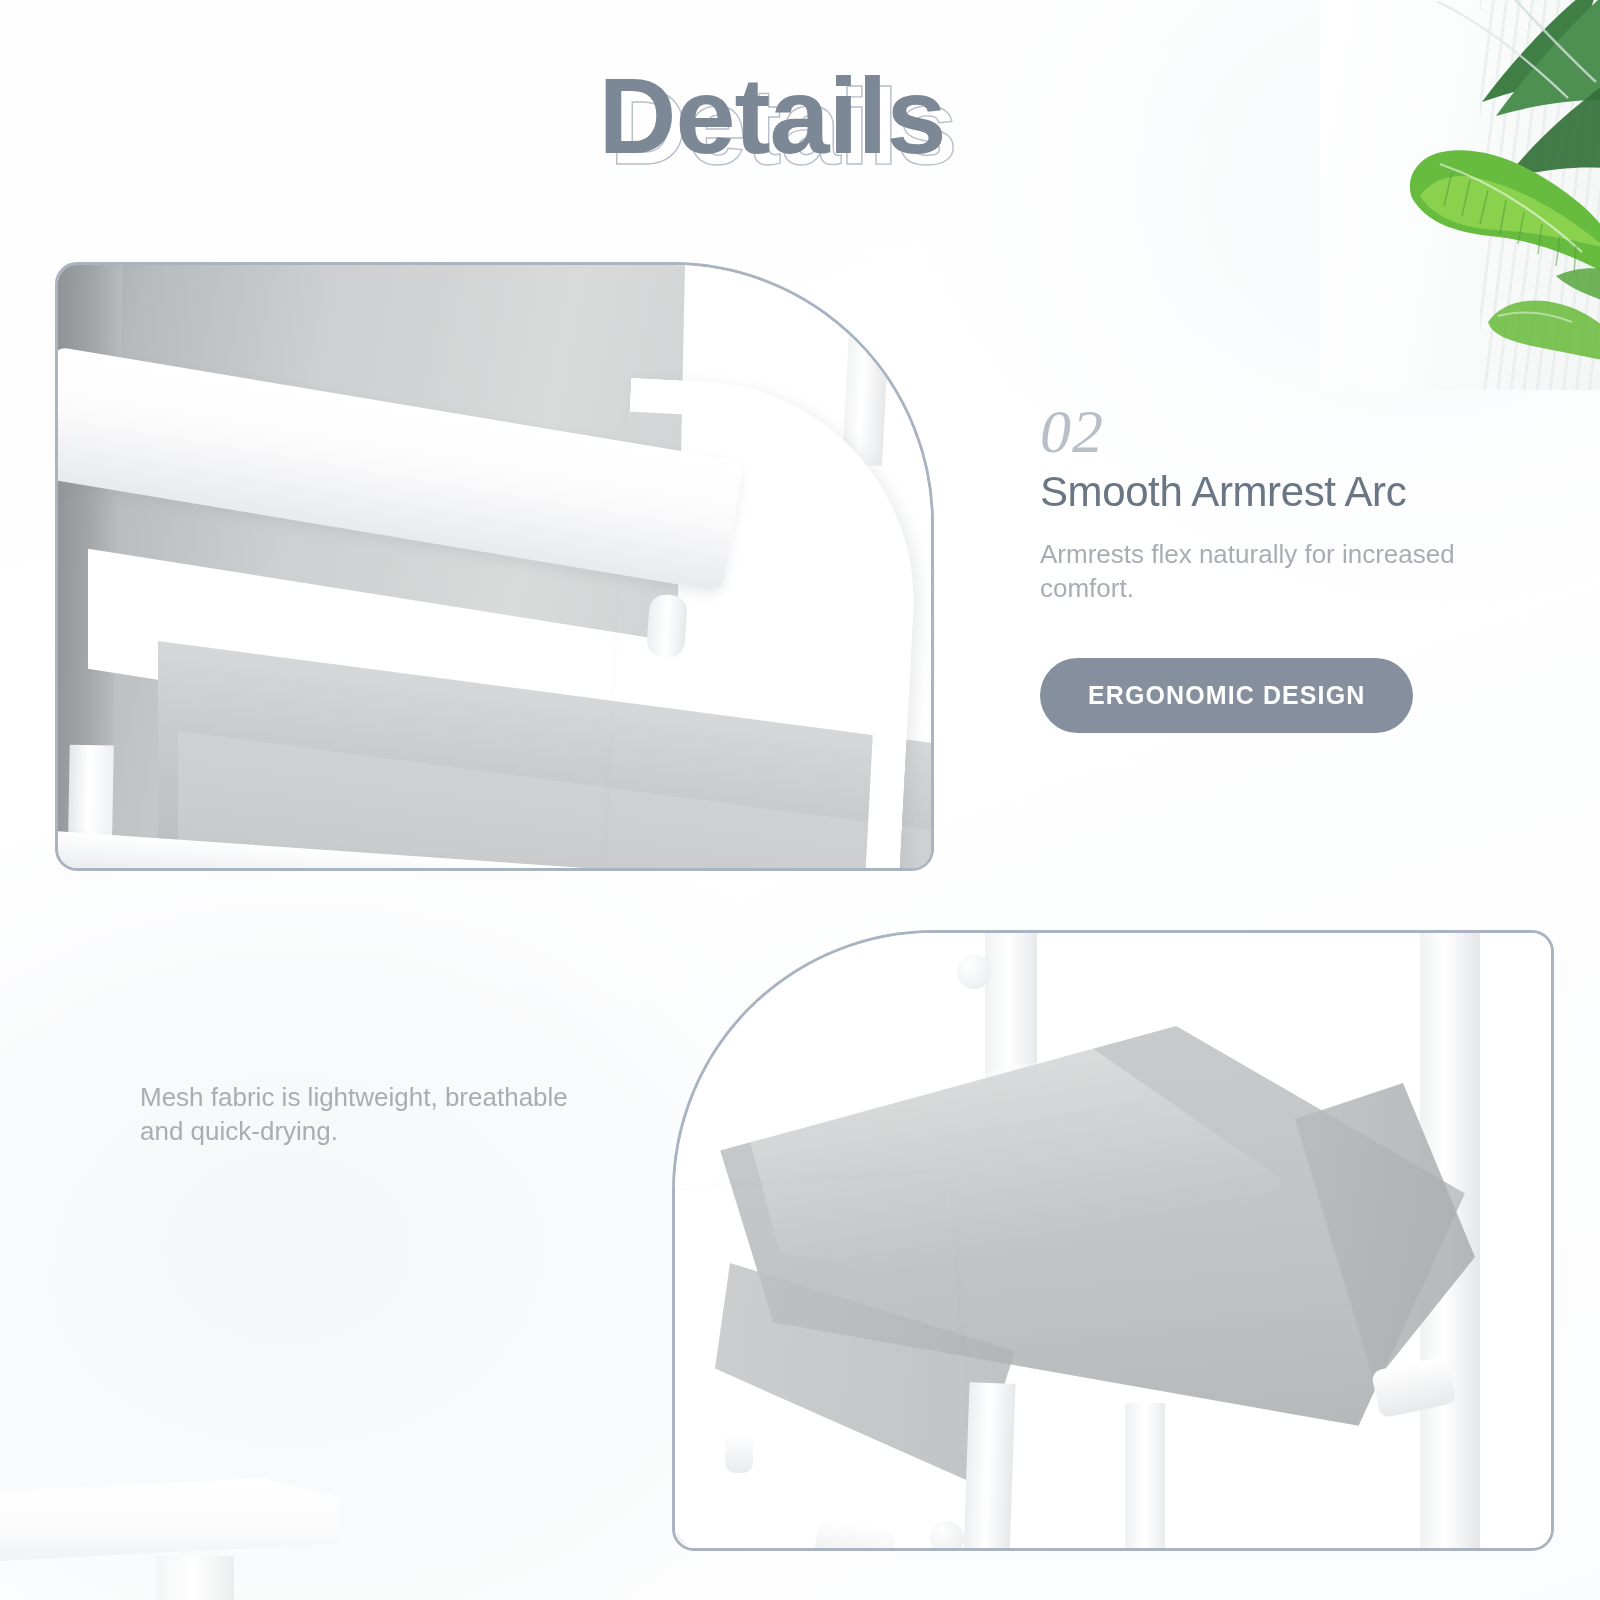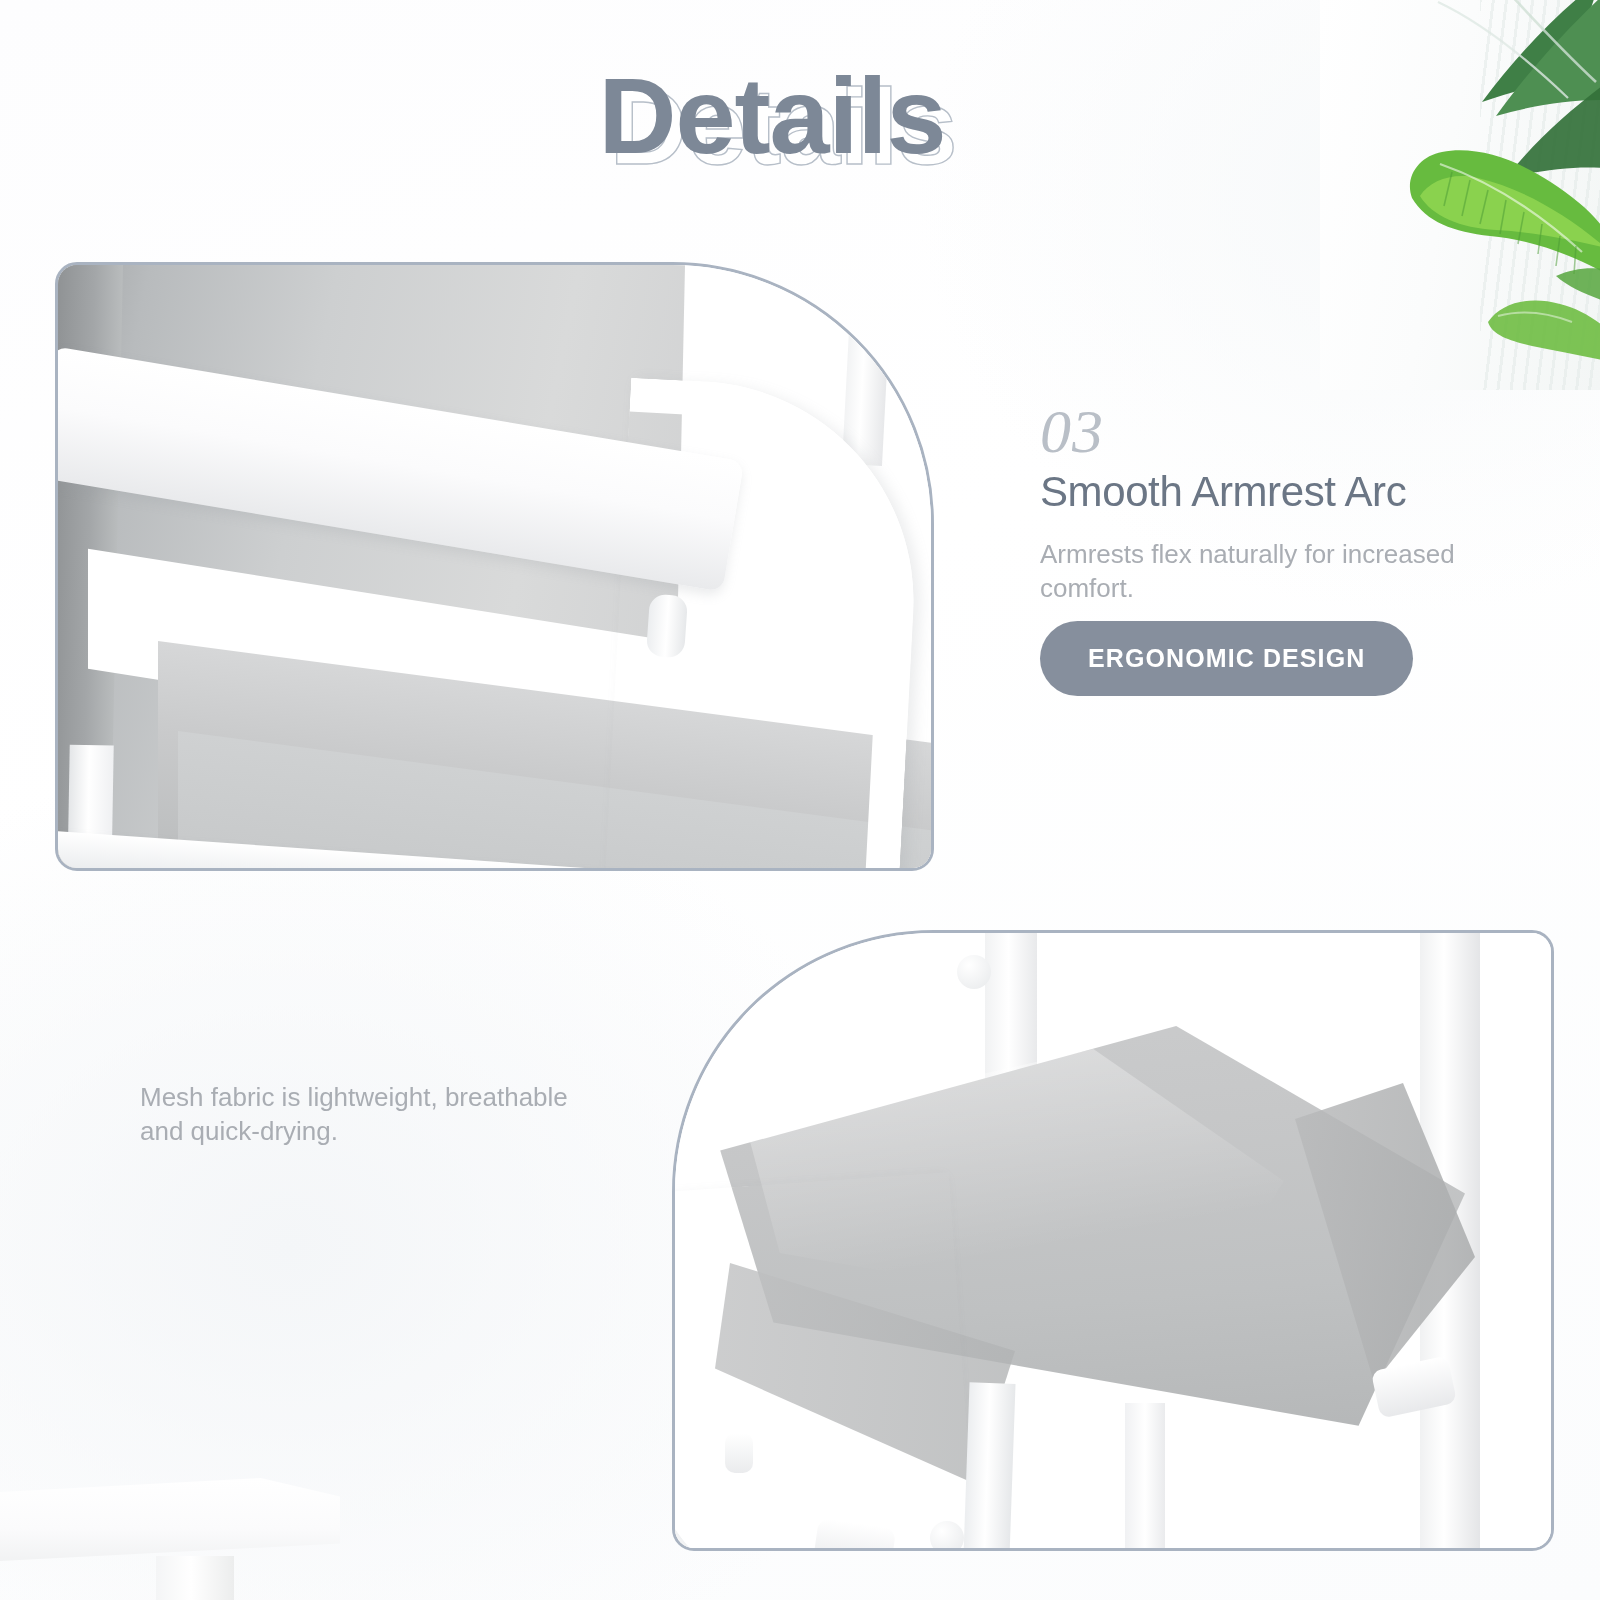--- a/index.html
+++ b/index.html
@@ -114,21 +114,21 @@
 
   
   .block{position:absolute;}
   #block-03{left:1040px;top:400px;width:470px;}
   #block-04{left:140px;top:1080px;width:470px;}
   .num{font-family:"Liberation Serif", serif;font-style:italic;font-weight:normal;
     font-size:62px;line-height:1;color:#b9bfc7;margin:0 0 6px 0;letter-spacing:1px;}
   .headline{font-size:42px;line-height:1.12;font-weight:normal;color:#6b7685;margin:0 0 22px 0;
     letter-spacing:-.4px;}
   .desc{font-size:26px;line-height:1.32;color:#a9adb3;margin:0;font-weight:normal;}
-  .pill{display:inline-block;margin-top:15px;background:#868f9d;color:#ffffff;
+  .pill{display:inline-block;margin-top:52px;background:#868f9d;color:#ffffff;
     border:none;border-radius:40px;padding:23px 48px;font-size:25px;font-weight:bold;
     letter-spacing:1.1px;font-family:"Liberation Sans", sans-serif;cursor:pointer;}
 
   
   .table-corner{position:absolute;left:-20px;top:1478px;width:380px;height:140px;}
   .table-top{position:absolute;left:0;top:0;width:360px;height:84px;
     background:linear-gradient(180deg,#ffffff 0%,#fbfbfc 60%,#f1f2f3 100%);
     clip-path:polygon(0% 18%, 78% 0%, 100% 22%, 100% 78%, 0% 100%);
     box-shadow:0 6px 14px rgba(170,175,182,.16);}
   .table-leg{position:absolute;left:176px;top:78px;width:78px;height:62px;
@@ -187,21 +187,21 @@
       <div class="post-right"></div>
       <div class="arm-curve"></div>
       <div class="arm"></div>
       <div class="knuckle"></div>
       <div class="leg-left"></div>
       <div class="rail-bottom"></div>
     </div>
   </div>
 
   <div class="block" id="block-03">
-    <p class="num">03</p>
+    <p class="num">02</p>
     <h2 class="headline">Smooth Armrest Arc</h2>
     <p class="desc">Armrests flex naturally for increased comfort.</p>
     <button class="pill">ERGONOMIC DESIGN</button>
   </div>
 
   <div class="block" id="block-04">
     <p class="desc">Mesh fabric is lightweight, breathable and quick-drying.</p>
   </div>
 
   <div class="frame" id="frame-2">

